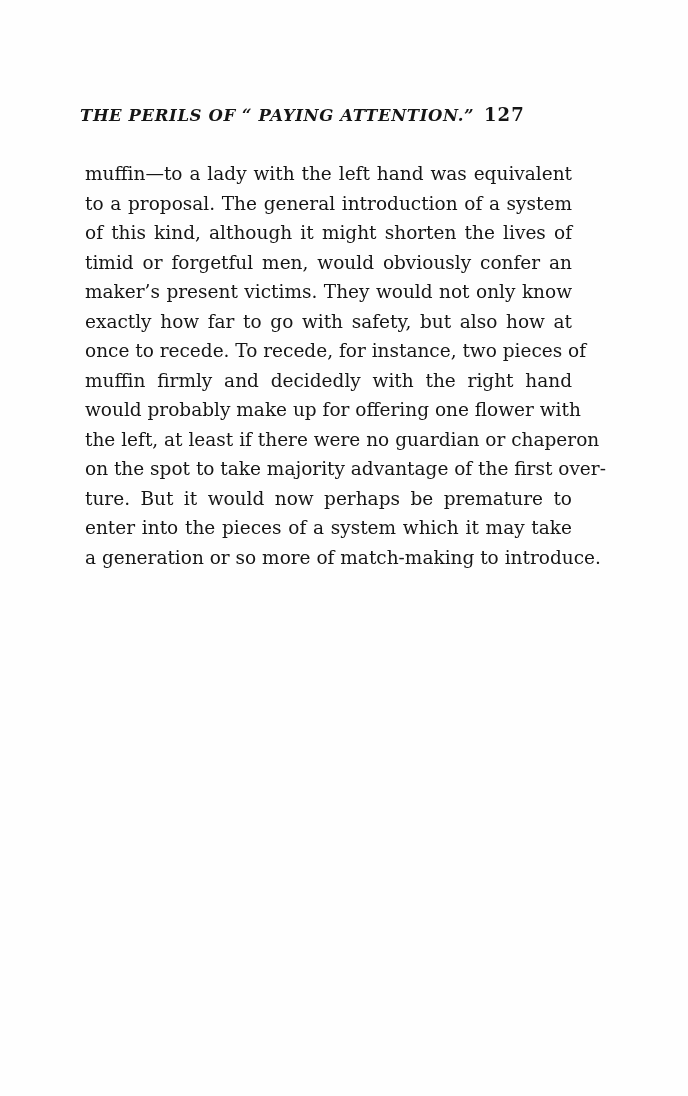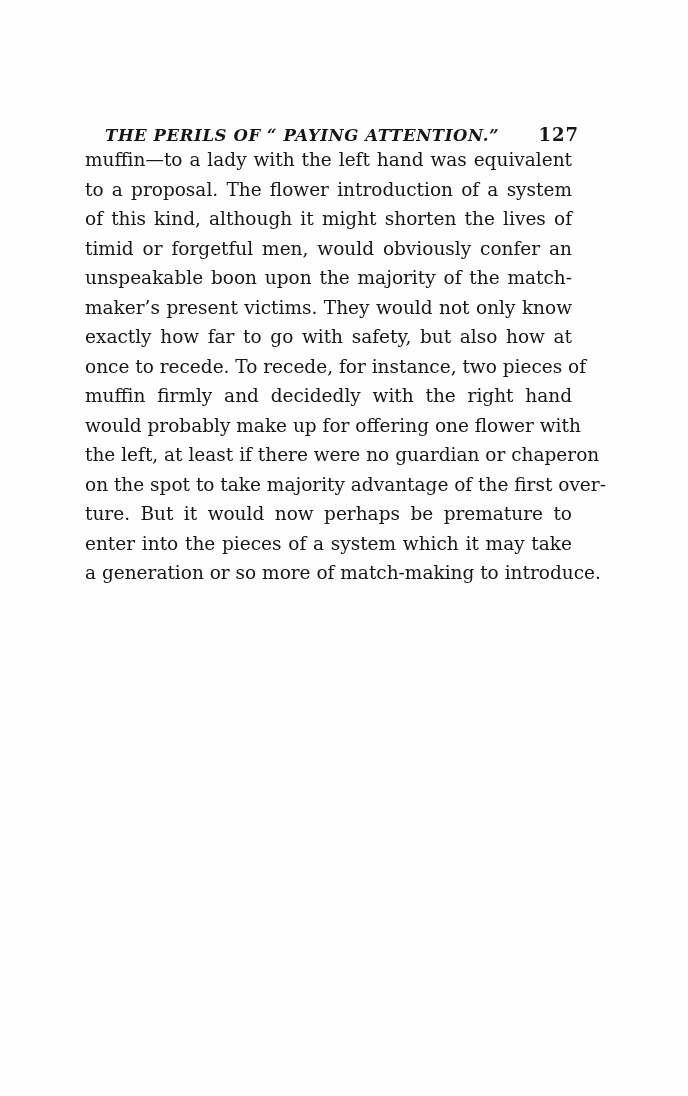--- a/index.html
+++ b/index.html
@@ -13,45 +13,44 @@
     height: 1096px;
     background: #fefefe;
     font-family: "DejaVu Serif", "Liberation Serif", serif;
     color: #161616;
     overflow: hidden;
     box-sizing: border-box;
   }
   .running-head {
     position: absolute;
     top: 104px;
-    left: 105px;
+    left: 80px;
     width: 474px;
     display: flex;
     align-items: baseline;
-    justify-content: space-between;
-    margin-top: 20px;
+    justify-content: flex-start;
   }
   .running-head .title {
     font-style: italic;
     font-weight: bold;
     font-size: 16.5px;
     letter-spacing: 0.6px;
     white-space: nowrap;
     text-align: center;
   }
   .running-head .folio {
     font-weight: bold;
     font-size: 18px;
     margin-left: 10px;
     letter-spacing: 1px;
     white-space: nowrap;
   }
   .body-text {
     position: absolute;
-    top: 145px;
+    top: 159px;
     left: 85px;
     width: 487px;
     font-size: 18.5px;
   }
   .body-text .line {
     line-height: 29.5px;
     height: 29.5px;
     text-align: justify;
     text-align-last: justify;
     white-space: nowrap;
@@ -63,24 +62,23 @@
 
 <div class="page">
 
   <div class="running-head">
     <span class="title">THE PERILS OF “ PAYING ATTENTION.”</span>
     <span class="folio">127</span>
   </div>
 
   <div class="body-text">
       <div class="line">muffin—to a lady with the left hand was equivalent</div>
-      <div class="line">to a proposal.  The flower introduction of a system</div>
+      <div class="line">to a proposal.  The general introduction of a system</div>
       <div class="line">of this kind, although it might shorten the lives of</div>
       <div class="line">timid or forgetful men, would obviously confer an</div>
-      <div class="line">unspeakable boon upon the majority of the match-</div>
       <div class="line">maker’s present victims.  They would not only know</div>
       <div class="line">exactly how far to go with safety, but also how at</div>
       <div class="line">once to recede.  To recede, for instance, two pieces of</div>
       <div class="line">muffin firmly and decidedly with the right hand</div>
       <div class="line">would probably make up for offering one flower with</div>
       <div class="line">the left, at least if there were no guardian or chaperon</div>
       <div class="line">on the spot to take majority advantage of the first over-</div>
       <div class="line">ture.  But it would now perhaps be premature to</div>
       <div class="line">enter into the pieces of a system which it may take</div>
       <div class="line">a generation or so more of match-making to introduce.</div>

